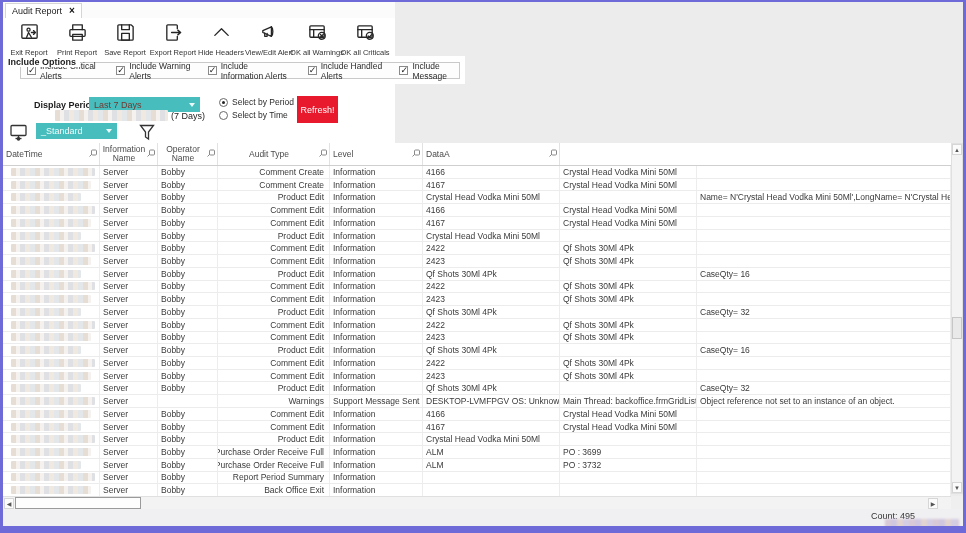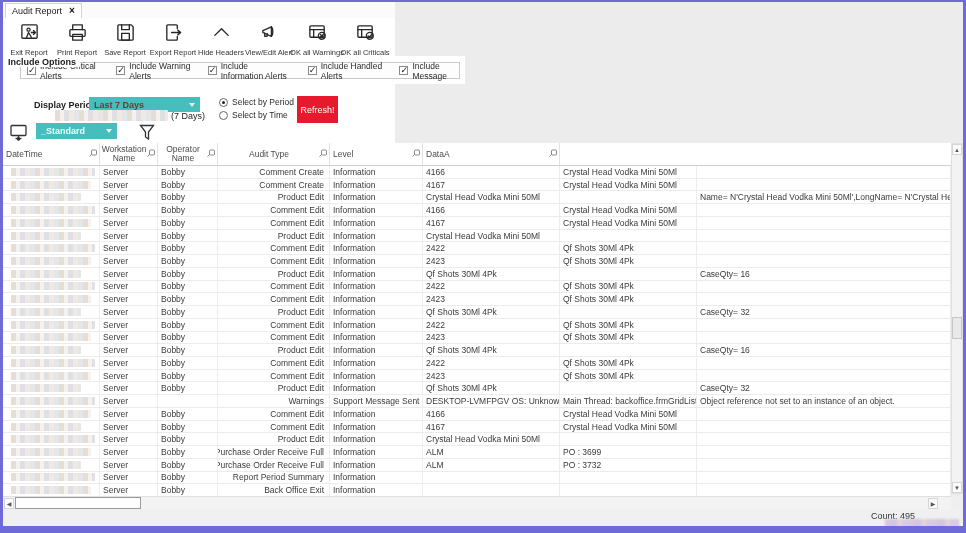--- a/index.html
+++ b/index.html
@@ -47,22 +47,22 @@
   .box.checked::after{ content:"\2713"; position:absolute; left:0px; top:-2px; font-size:9px; color:#1a1a1a; }
 
   
   .flabel{ position:absolute; font-size:9px; color:#1c1c1c; }
   .fbold{ font-weight:bold; }
   .dd{
     position:absolute; background:#48bdbd; display:flex; align-items:center;
     font-size:9px; padding:0 5px; color:#fff;
   }
   .dd .caret{ position:absolute; right:5px; width:0; height:0; border-left:3.5px solid transparent; border-right:3.5px solid transparent; border-top:4px solid #eafafa; }
-  .dd-period{ left:86px; top:95px; width:111px; height:15px; color:#6e3a31; font-weight:bold; }
-  .dd-standard{ left:33px; top:121px; width:81px; height:16px; color:#effbfb;font-weight:bold; }
+  .dd-period{ left:86px; top:95px; width:111px; height:15px; color:#6e3a31; font-weight:normal; }
+  .dd-standard{ left:33px; top:121px; width:81px; height:16px; color:#effbfb; }
 
   .mosaic{
     background:repeating-linear-gradient(90deg,#e6ddd4 0 5px,#f4f1ee 5px 9px,#dfe0e4 9px 14px,#efe9e1 14px 19px,#e4e7ea 19px 24px);
     filter:blur(0.5px); border-radius:1px;
   }
   .opening-blur{ position:absolute; left:52px; top:108px; width:113px; height:11px; }
 
   .radio-group{ position:absolute; left:216px; top:95px; display:flex; flex-direction:column; gap:3px; }
   .radio{ display:flex; align-items:center; gap:4px; font-size:8.5px; color:#2a2a2a; }
   .rdot{ width:9px; height:9px; border:1px solid #6a6a6a; border-radius:50%; background:#fff; position:relative; flex:0 0 auto;}
@@ -287,21 +287,21 @@
     <div class="grid">
       <div class="grid-head">
         <div class="hcell c0">
           <span>DateTime</span>
           <span class="pin"><svg viewBox="0 0 8 8">
                 <rect x="2.5" y="1" width="5" height="5" rx="1"></rect>
                 <path d="M0.5 7.5 L3 5"></path>
               </svg></span>
         </div>
         <div class="hcell c1 hc-center">
-          <span>Workstation Name</span>
+          <span>Information Name</span>
           <span class="pin"><svg viewBox="0 0 8 8">
                 <rect x="2.5" y="1" width="5" height="5" rx="1"></rect>
                 <path d="M0.5 7.5 L3 5"></path>
               </svg></span>
         </div>
         <div class="hcell c2 hc-center">
           <span>Operator Name</span>
           <span class="pin"><svg viewBox="0 0 8 8">
                 <rect x="2.5" y="1" width="5" height="5" rx="1"></rect>
                 <path d="M0.5 7.5 L3 5"></path>

